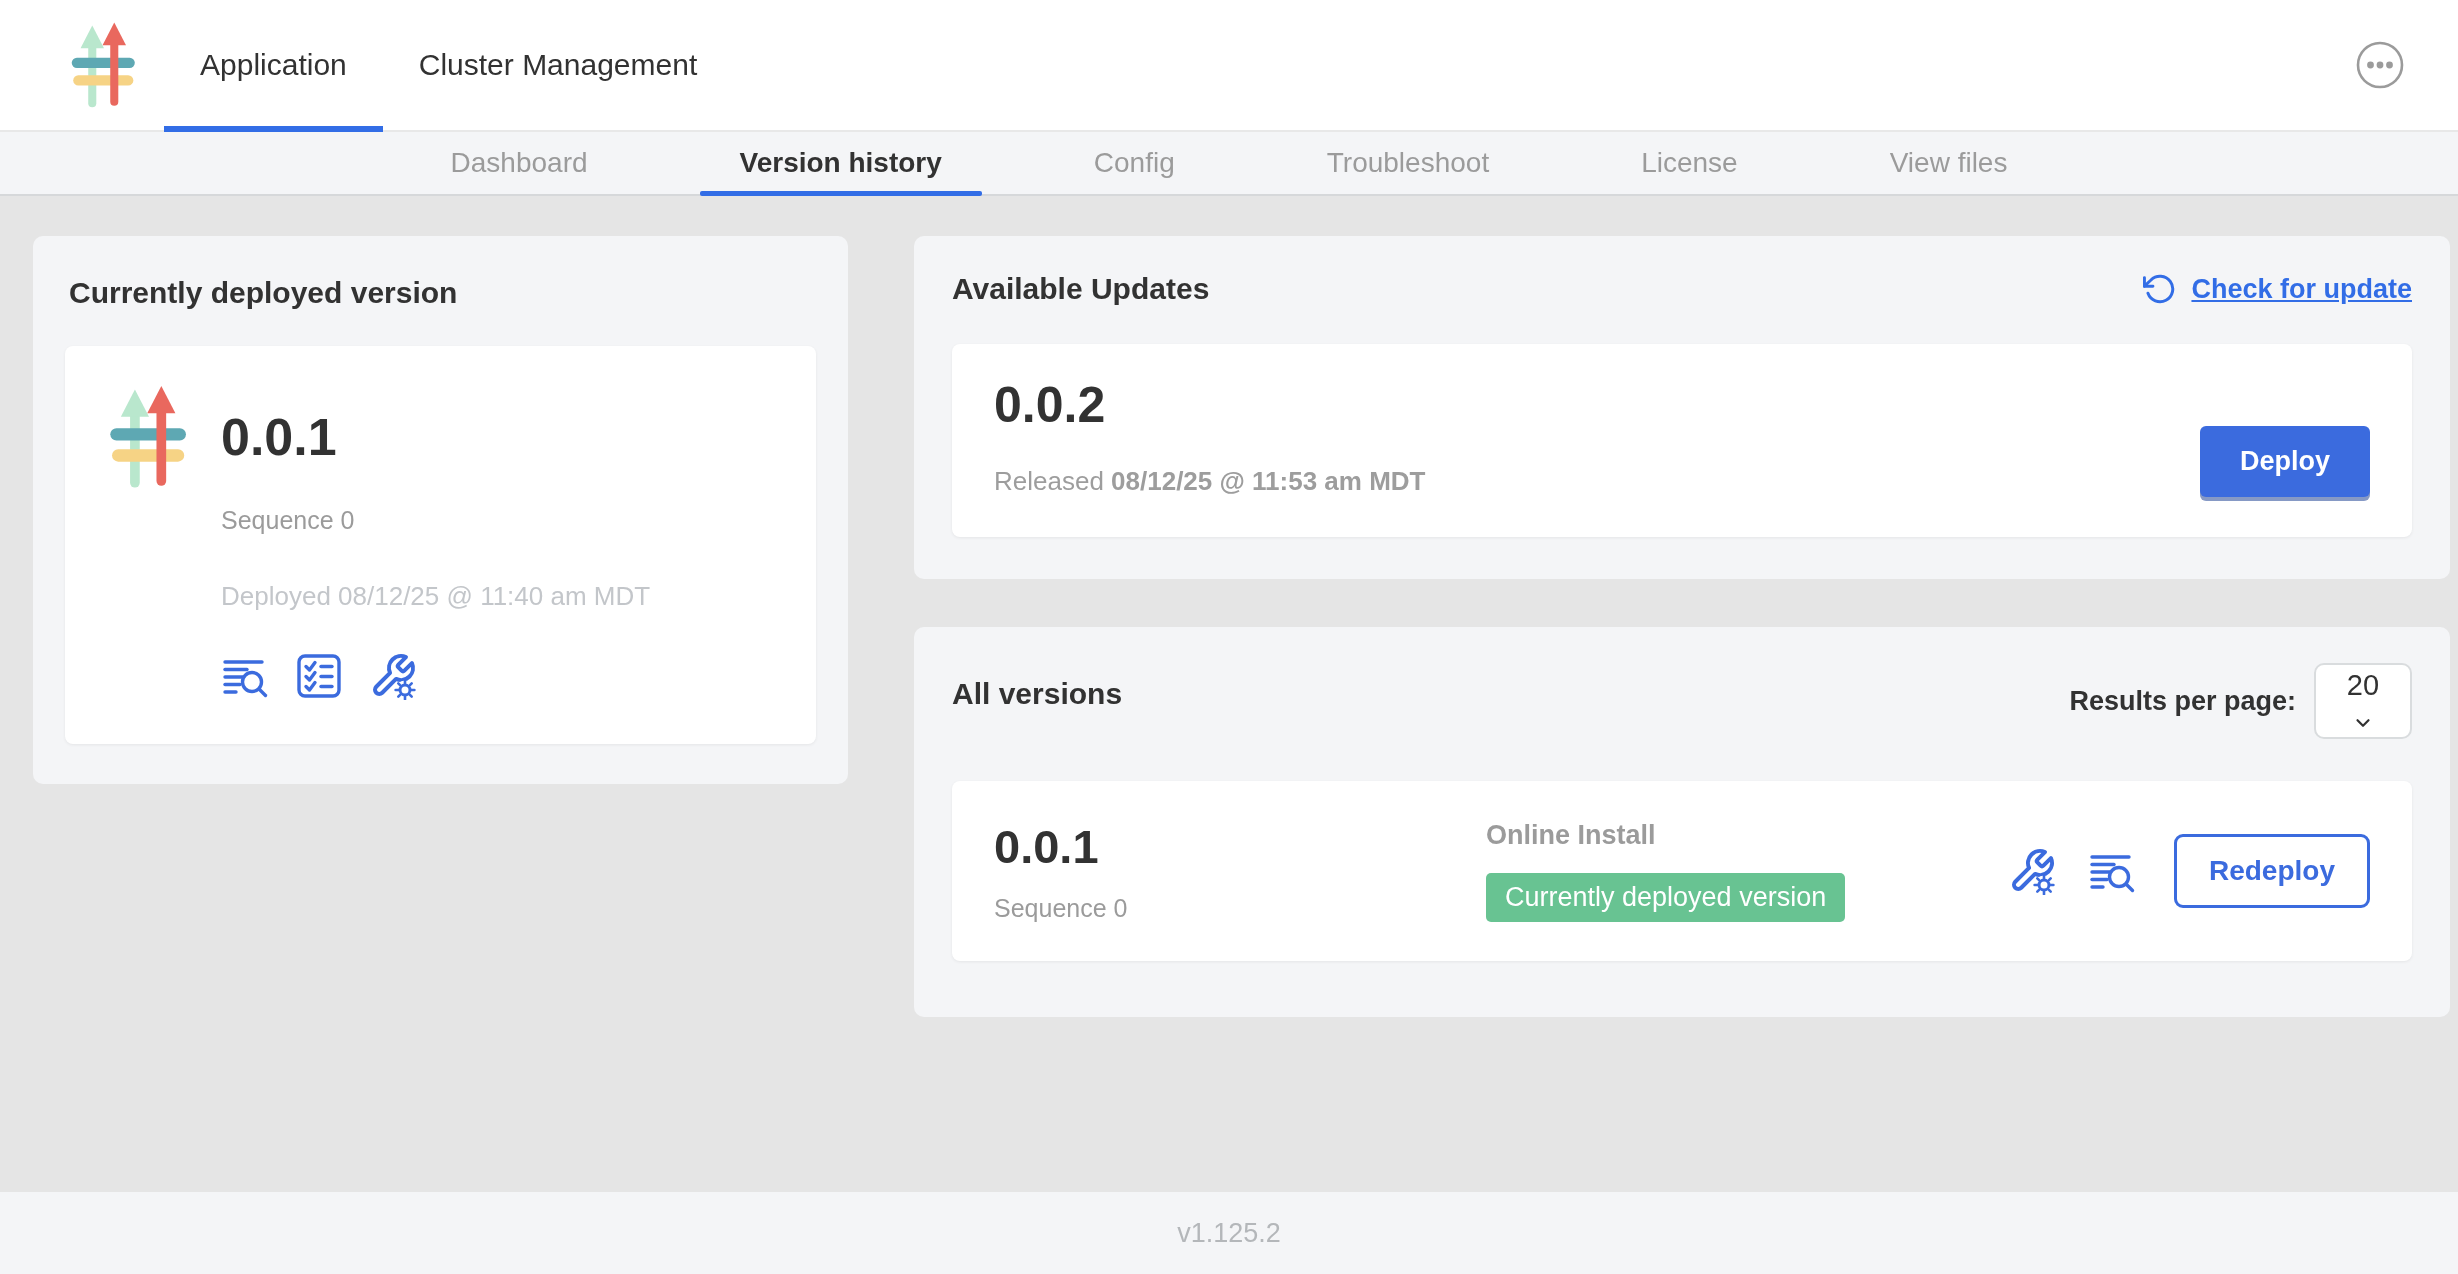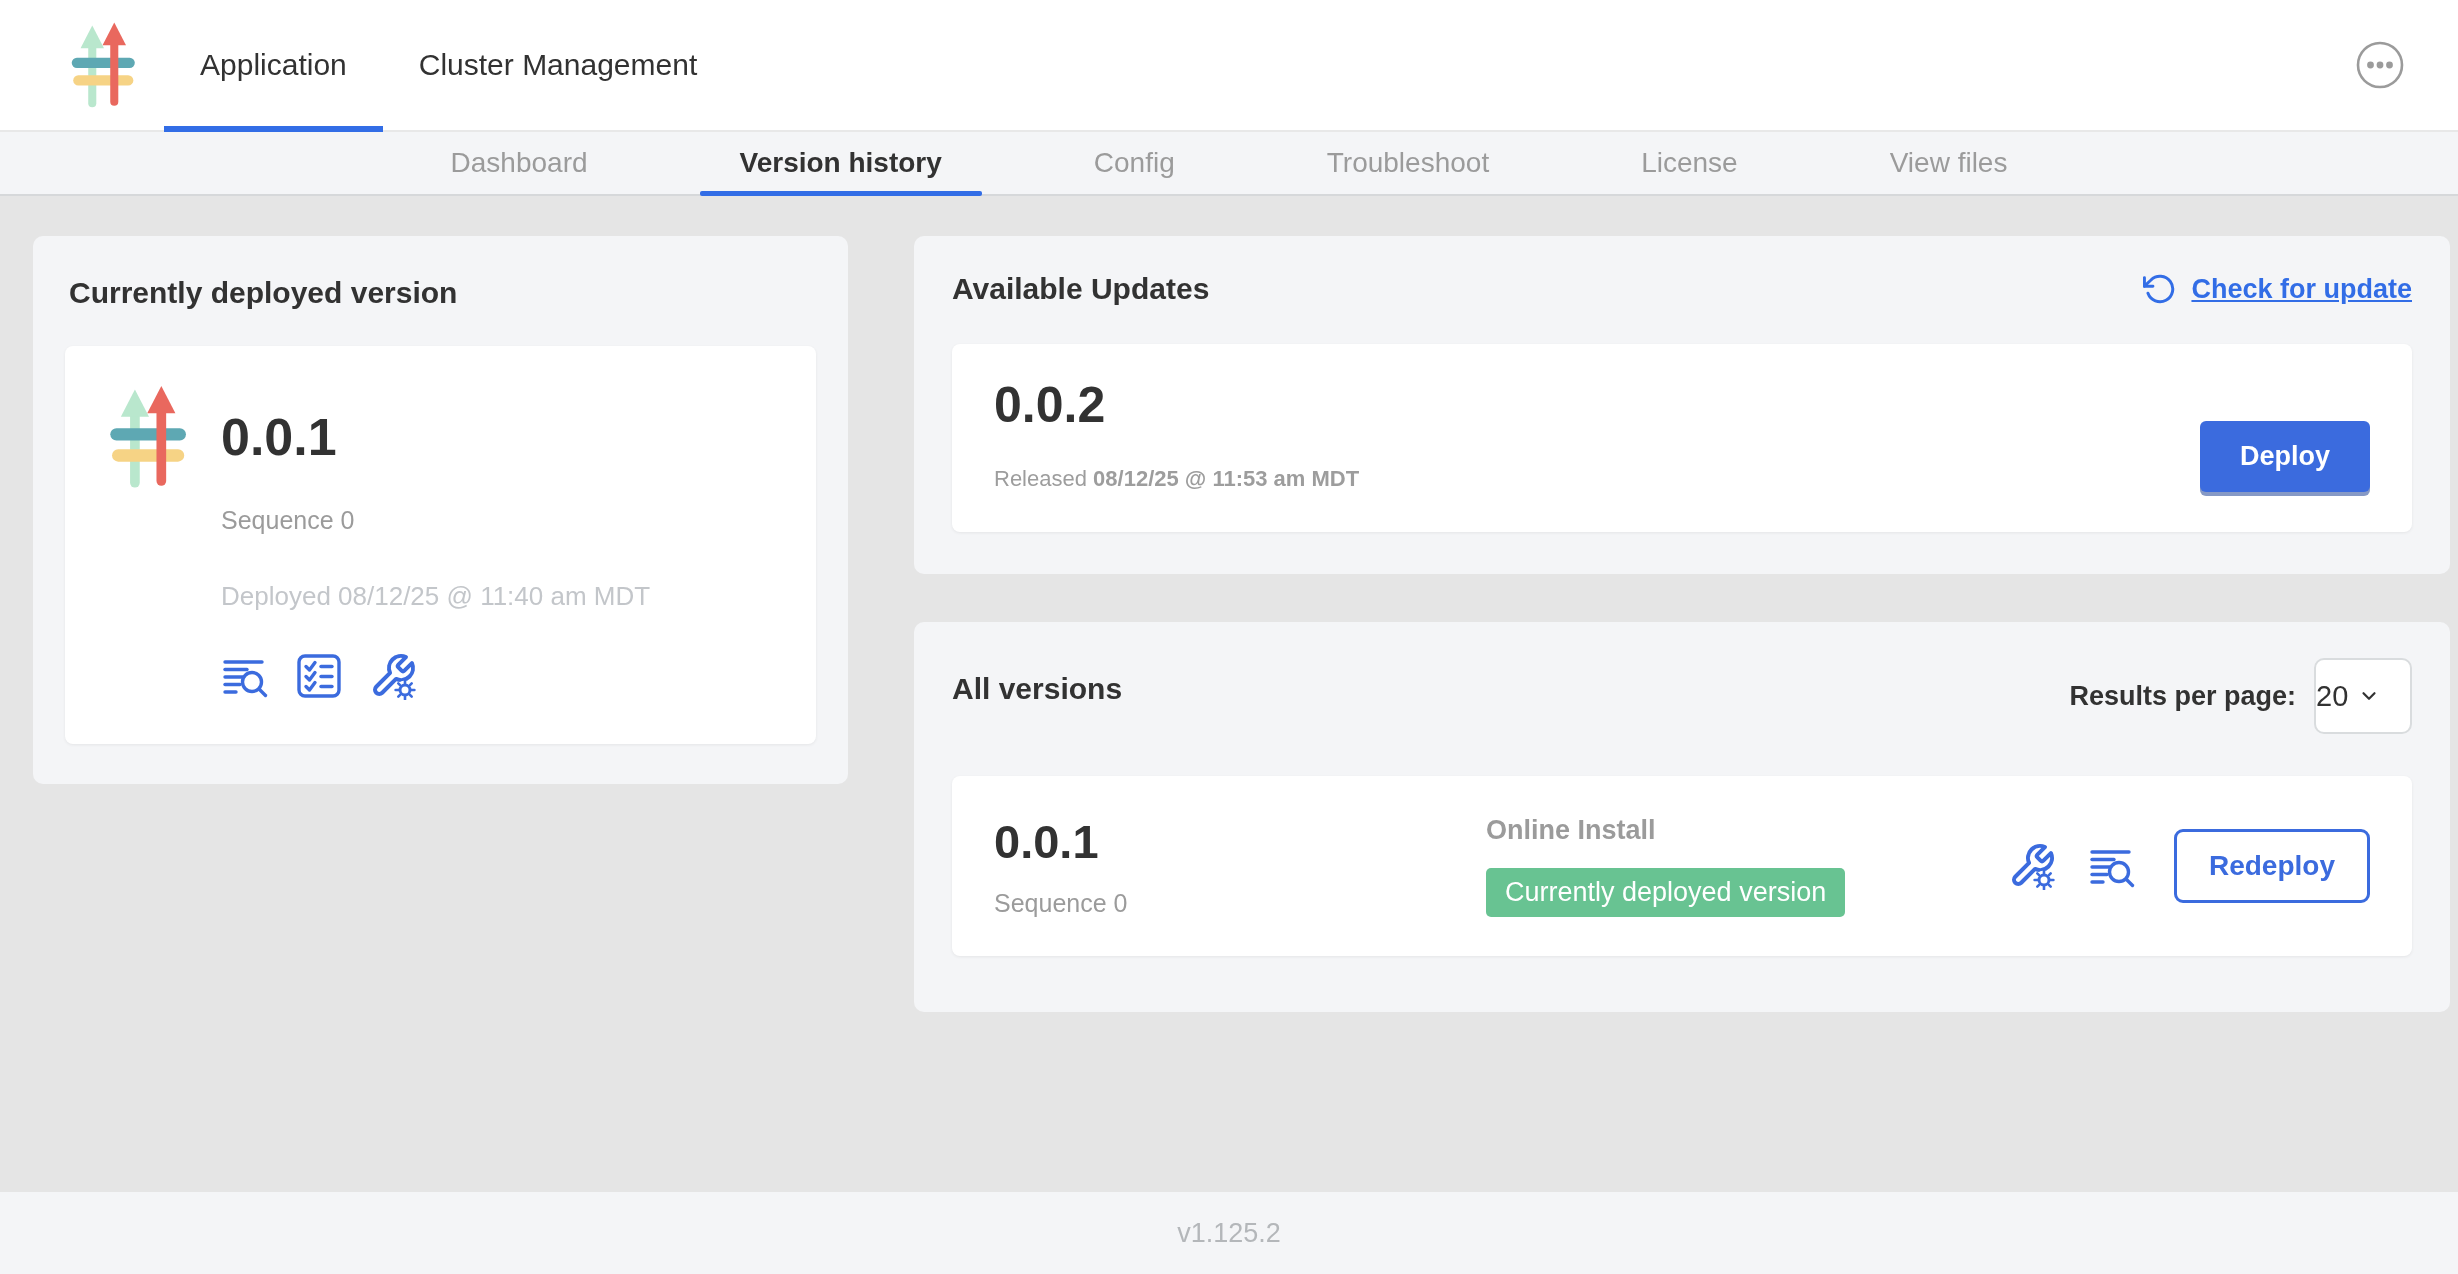--- a/index.html
+++ b/index.html
@@ -87,37 +87,37 @@
     display: flex; align-items: center; gap: 14px;
     color: #326de6; font-size: 27px; font-weight: 600; cursor: pointer;
   }
   .check-link .link-text { text-decoration: underline; }
   .refresh-ic { width: 34px; height: 34px; }
   .update-row {
     margin-top: 38px; padding: 32px 42px 40px;
     display: flex; align-items: flex-end; justify-content: space-between;
   }
   .update-version { font-size: 50px; font-weight: 700; }
-  .released-line { margin-top: 32px; font-size: 22px; color: #9d9d9d; }
+  .released-line { margin-top: 32px; font-size: 26px; color: #9d9d9d; }
   .released-line b { font-weight: 700; }
   .deploy-btn {
     background: #3b6bde; color: #fff; font-size: 27px; font-weight: 700;
     font-family: inherit;
     border: none; border-radius: 6px; padding: 20px 40px; cursor: pointer;
     box-shadow: 0 4px 0 rgba(35,70,150,.55);
   }
 
   .versions-card { padding: 36px 38px 56px; }
   .per-page { display: flex; align-items: center; gap: 18px; }
   .per-page-label { font-size: 27px; font-weight: 600; color: #323232; }
   .per-page-select {
     width: 98px; height: 76px; background: #fff;
     border: 2px solid #d9dcde; border-radius: 10px;
-    display: flex; align-items: center; justify-content: flex-start; gap: 10px;
-    font-size: 29px; color: #323232; cursor: pointer;
+    display: flex; align-items: center; justify-content: center; gap: 10px;
+    font-size: 29px; color: #323232; cursor: pointer; flex-direction: column;
   }
   .chev-ic { width: 22px; height: 22px; }
   .version-row {
     margin-top: 42px; padding: 38px 42px;
     display: flex; align-items: center;
   }
   .vr-left { width: 492px; flex: none; }
   .vr-version { font-size: 47px; font-weight: 700; }
   .vr-seq { font-size: 25px; color: #9b9b9b; margin-top: 20px; }
   .vr-mid { flex: 1; min-width: 0; }

